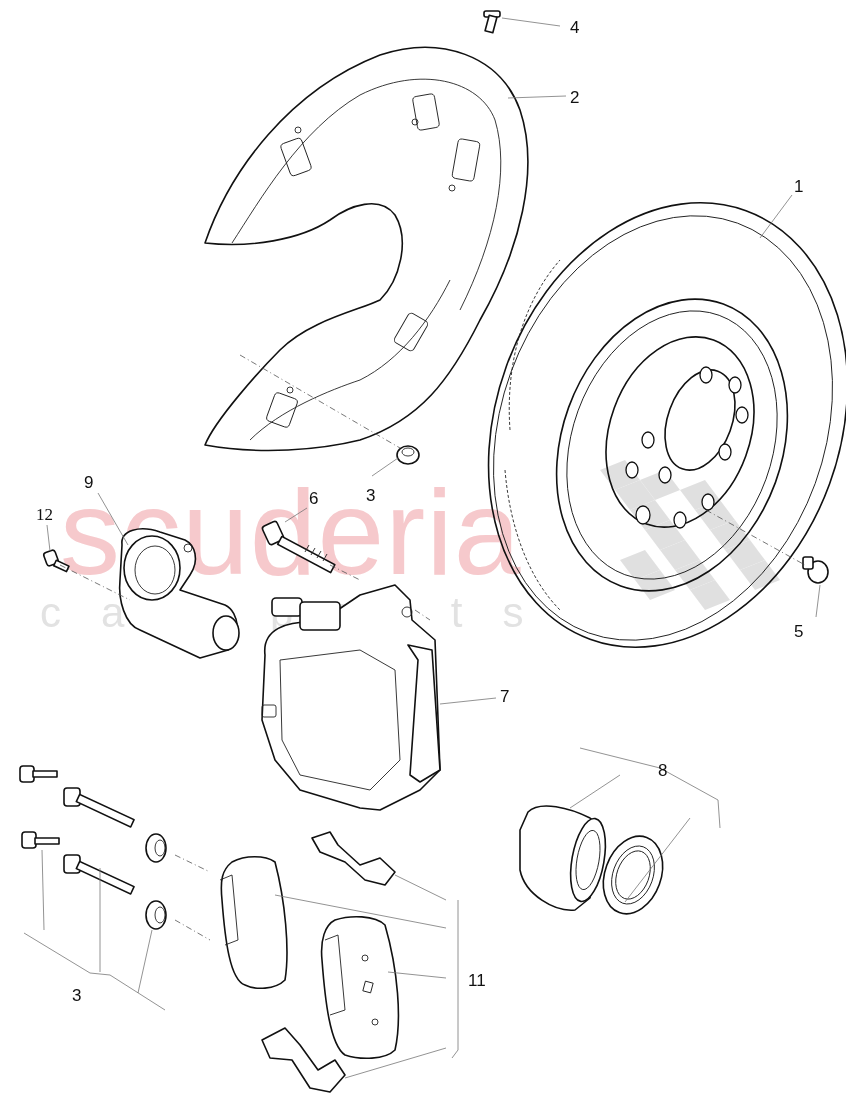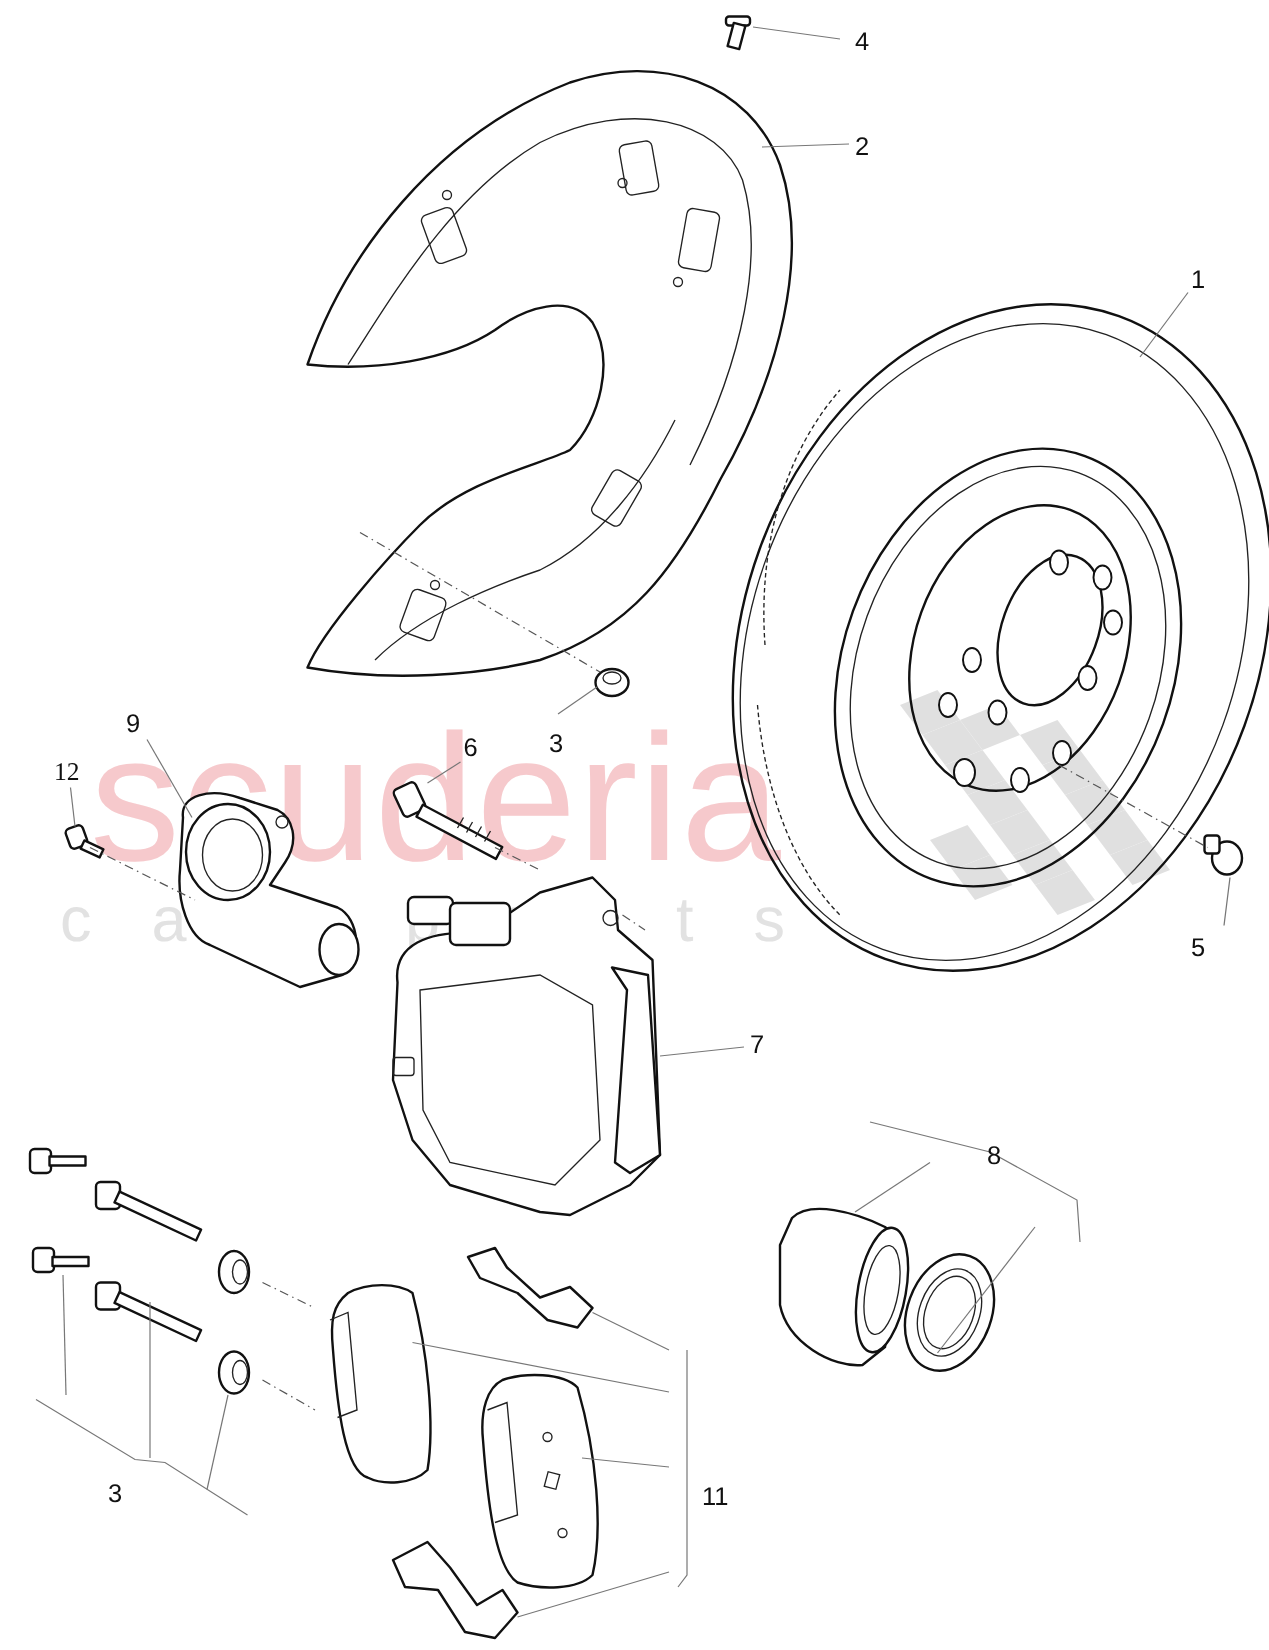--- a/index.html
+++ b/index.html
@@ -201,16 +201,16 @@
   <div class="callout" style="left:794px;top:178px;">1</div>
   <div class="callout" style="left:570px;top:89px;">2</div>
   <div class="callout" style="left:366px;top:487px;">3</div>
   <div class="callout" style="left:570px;top:19px;">4</div>
   <div class="callout" style="left:794px;top:623px;">5</div>
   <div class="callout" style="left:309px;top:490px;">6</div>
   <div class="callout" style="left:500px;top:688px;">7</div>
   <div class="callout" style="left:658px;top:762px;">8</div>
   <div class="callout" style="left:84px;top:474px;">9</div>
   <div class="callout" style="left:72px;top:987px;">3</div>
-  <div class="callout" style="left:468px;top:972px;margin-top:17px;">11</div>
+  <div class="callout" style="left:468px;top:972px;">11</div>
   <div class="callout" style="left:36px;top:506px;font-family:Liberation Serif, serif;">12</div>
 
 </div>
 
 </body></html>

